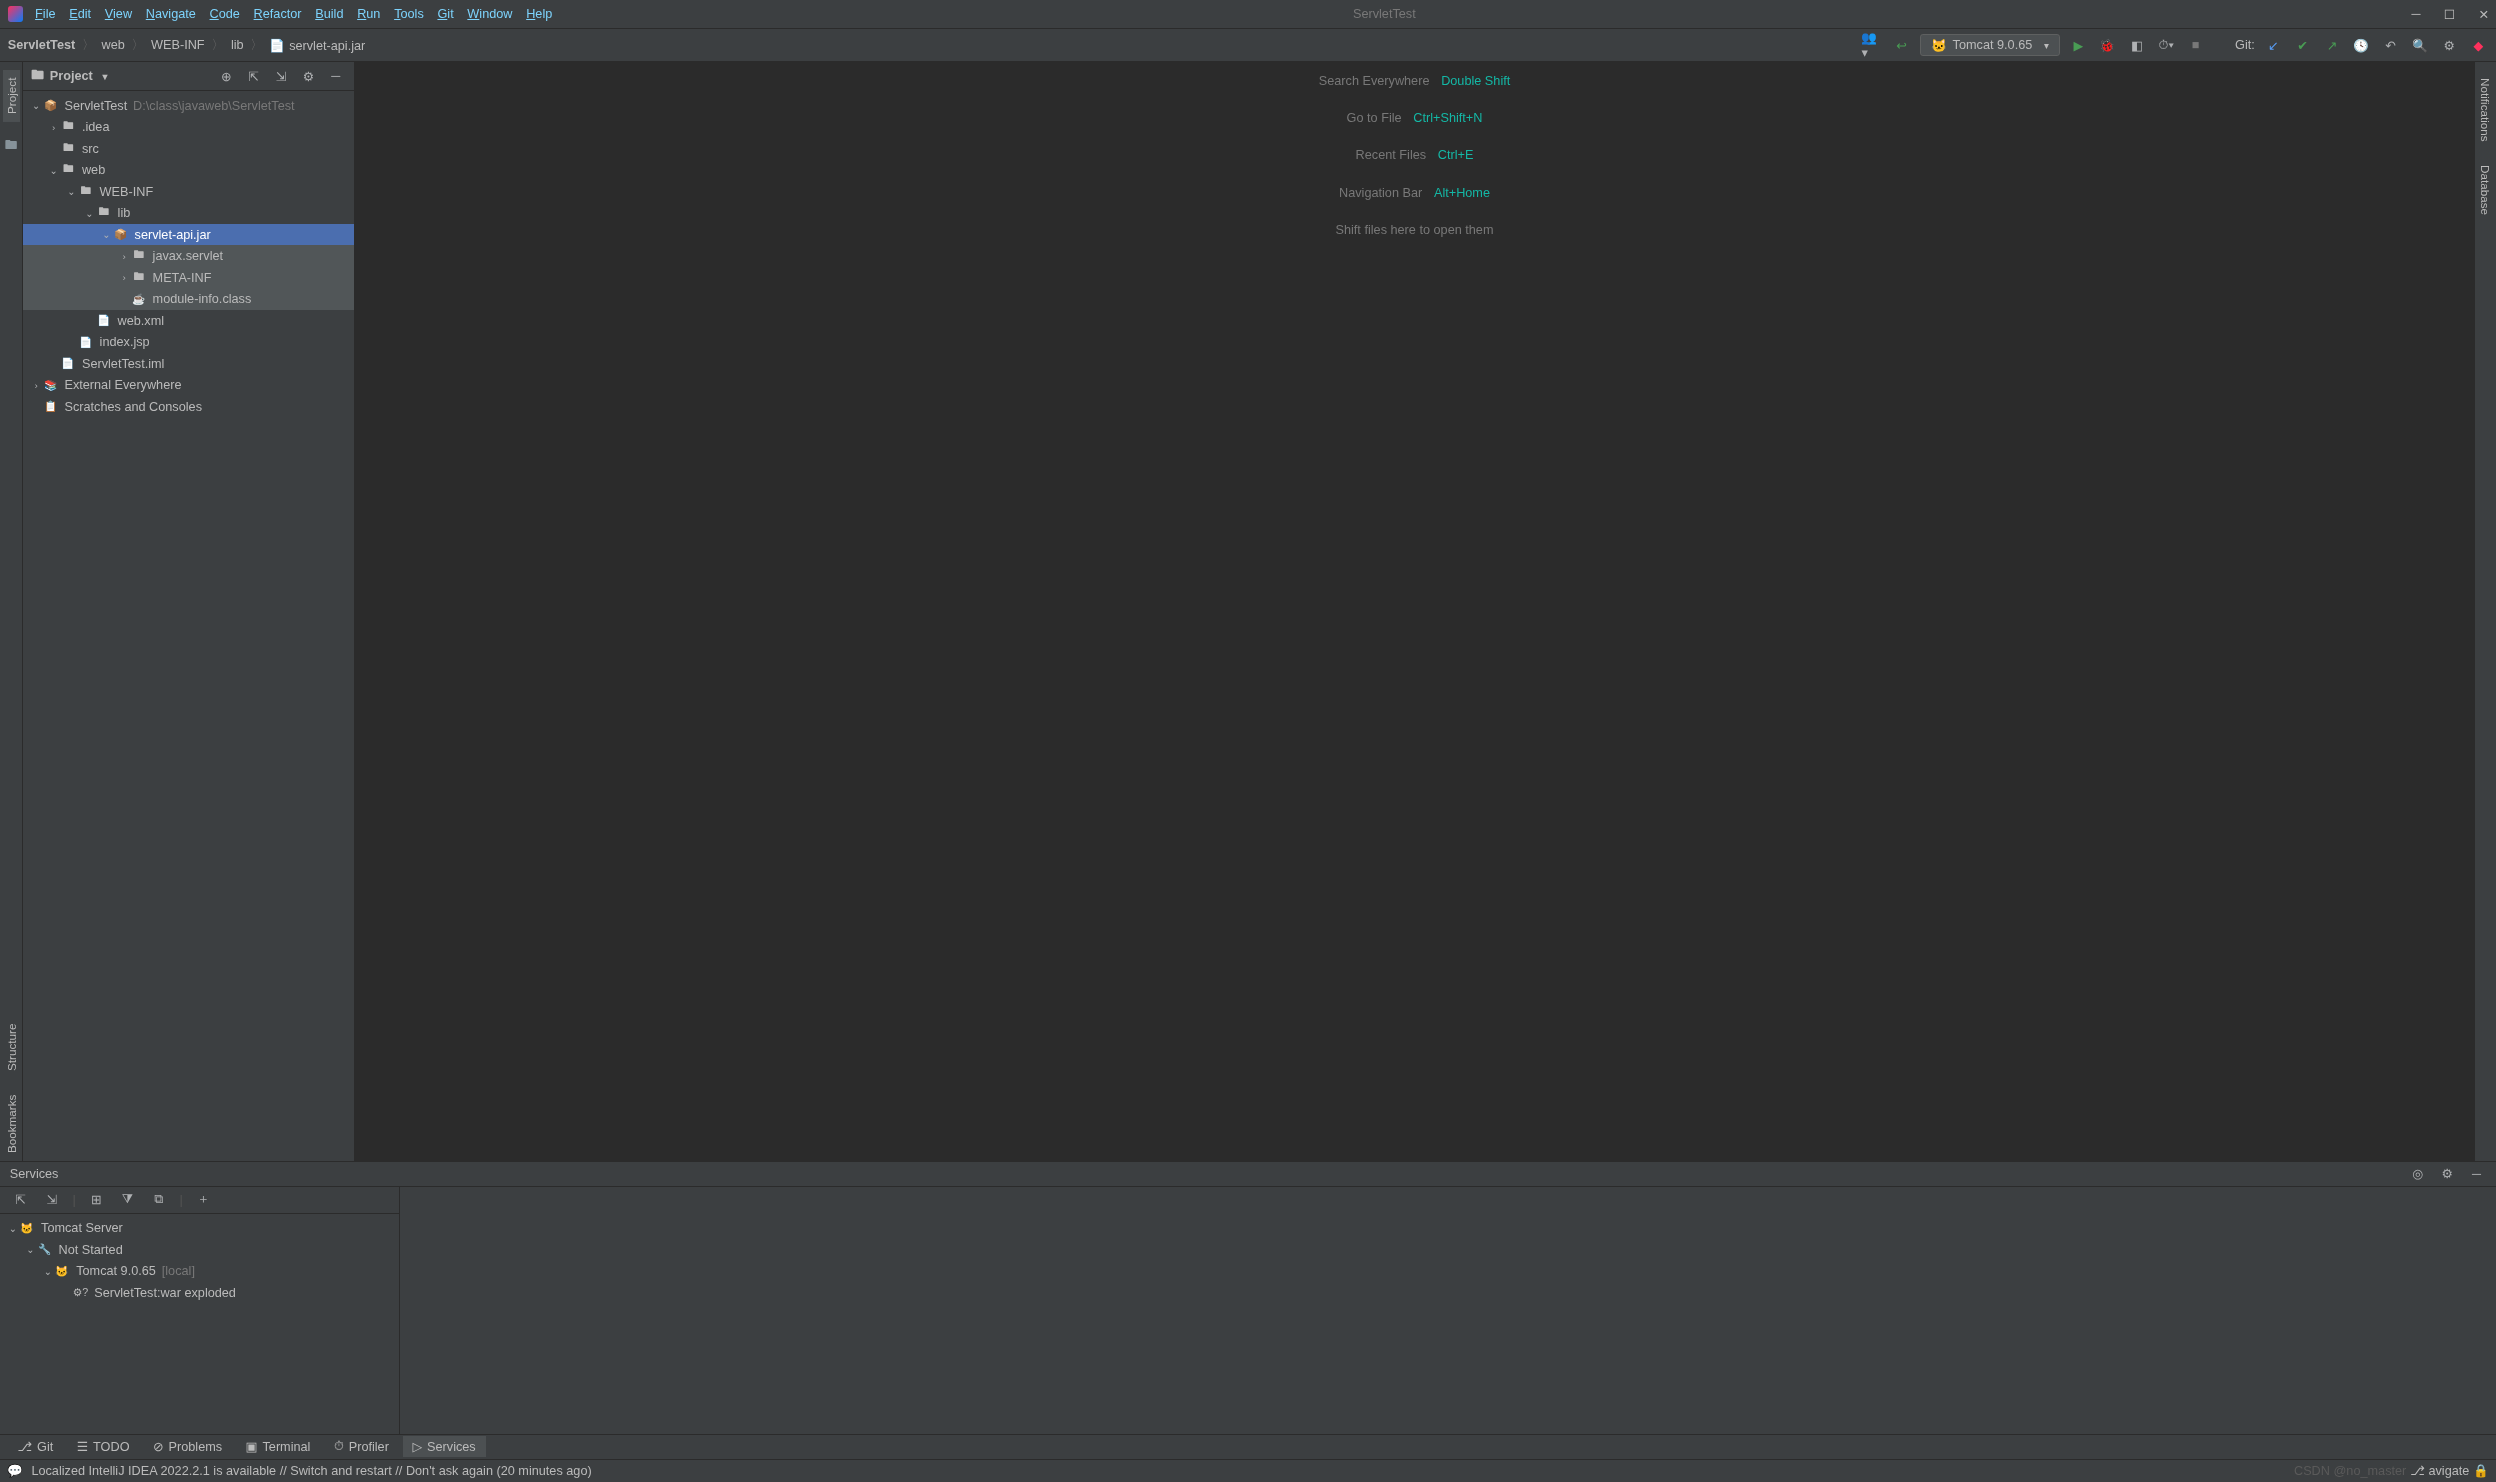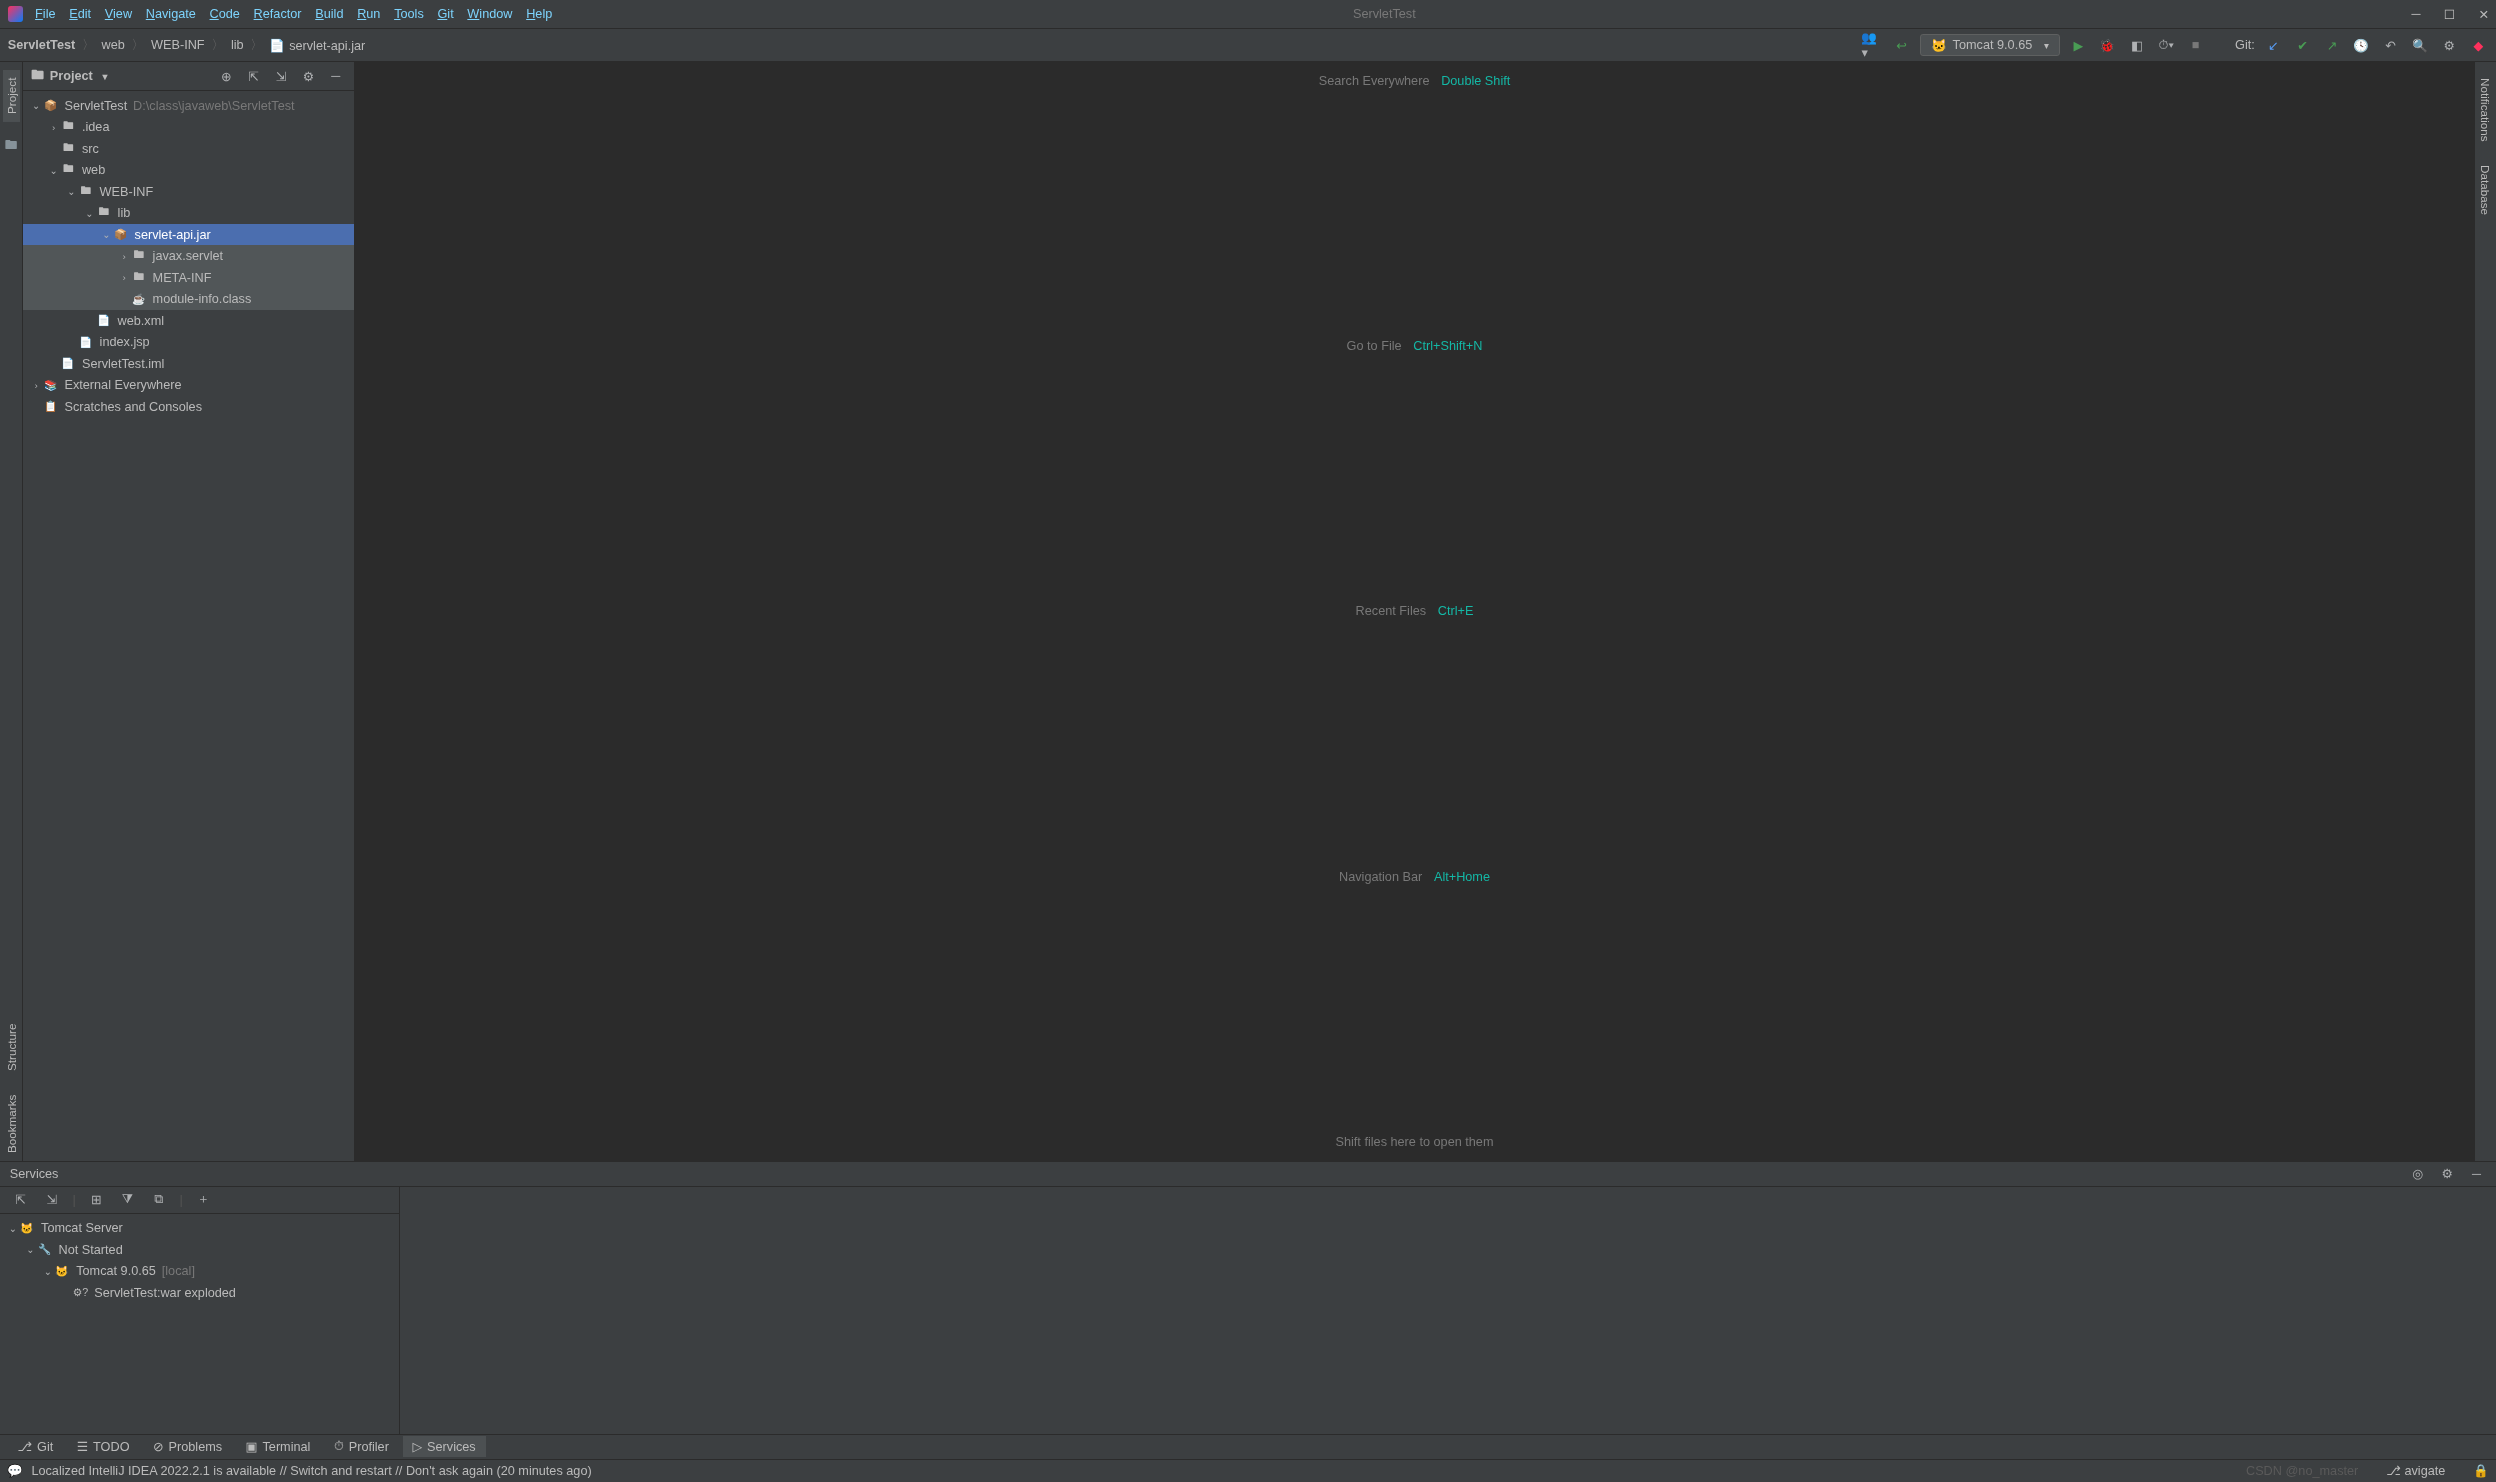--- a/index.html
+++ b/index.html
@@ -29,36 +29,36 @@
 .panel-header { height:29px; background:#3c3f41; display:flex; align-items:center; padding:0 7.8px; border-bottom:1px solid #2b2b2b; }
 .panel-header .label { font-weight:bold; display:flex; align-items:center; gap:5.9px; }
 .panel-header .actions { margin-left:auto; display:flex; gap:5.9px; color:#afb1b3; }
 .tree { flex:1; overflow:auto; padding:3.9px 0; }
 .tree-row { height:21.5px; display:flex; align-items:center; padding-left:5.9px; cursor:pointer; white-space:nowrap; }
 .tree-row.selected { background:#4b6eaf; color:#fff; }
 .tree-row.sub-selected { background:#515658; }
 .tree-row .arrow { width:13.7px; color:#afb1b3; font-size:9.8px; text-align:center; }
 .tree-row .ficon { width:15.6px; height:15.6px; margin-right:5.9px; display:inline-flex; align-items:center; justify-content:center; font-size:10.7px; }
 .hint { color:#787878; margin-left:5.9px; }
-.editor { flex:1; background:#2b2b2b; display:flex; flex-direction:column; align-items:center; justify-content:space-between; color:#787878; }
+.editor { flex:1; background:#2b2b2b; display:flex; flex-direction:column; align-items:center; justify-content:flex-start; color:#787878; }
 .editor .row { display:flex; gap:11.7px; margin:11.7px 0; font-size:15.6px; }
 .editor .key { color:#14b8a6; }
 .services-panel { height:273px; background:#3c3f41; border-top:1px solid #2b2b2b; display:flex; flex-direction:column; }
 .services-header { height:25px; display:flex; align-items:center; padding:0 9.8px; border-bottom:1px solid #2b2b2b; }
 .services-header .actions { margin-left:auto; display:flex; gap:7.8px; color:#afb1b3; }
 .services-body { flex:1; display:flex; }
 .services-toolbar { height:27px; display:flex; align-items:center; gap:9.8px; padding:0 9.8px; border-bottom:1px solid #2b2b2b; }
 .services-left { width:400px; border-right:1px solid #2b2b2b; display:flex; flex-direction:column; }
 .services-tree { flex:1; padding:3.9px 0; }
 .services-detail { flex:1; display:flex; align-items:center; justify-content:center; color:#787878; }
 .bottom-tabs { height:25px; background:#3c3f41; border-top:1px solid #2b2b2b; display:flex; align-items:center; padding:0 7.8px; gap:3.9px; }
 .bottom-tabs .btab { padding:2.9px 9.8px; display:flex; align-items:center; gap:4.9px; color:#bbbbbb; cursor:pointer; }
 .bottom-tabs .btab.active { background:#4c5052; }
 .statusbar { height:23.4px; background:#3c3f41; border-top:1px solid #2b2b2b; display:flex; align-items:center; padding:0 7.8px; color:#bbbbbb; font-size:11.7px; }
-.statusbar .right { margin-left:auto; display:flex; gap:28px; align-items:center; }
+.statusbar .right { margin-left:auto; display:flex; gap:4px; align-items:center; }
 .green { color:#499c54; }
 .blue { color:#589df6; }
 </style>
 </head>
 <body>
 
 <div class="titlebar">
   <div class="logo"></div>
   <div class="menu" id="main-menu">
       <span><u>F</u>ile</span>

